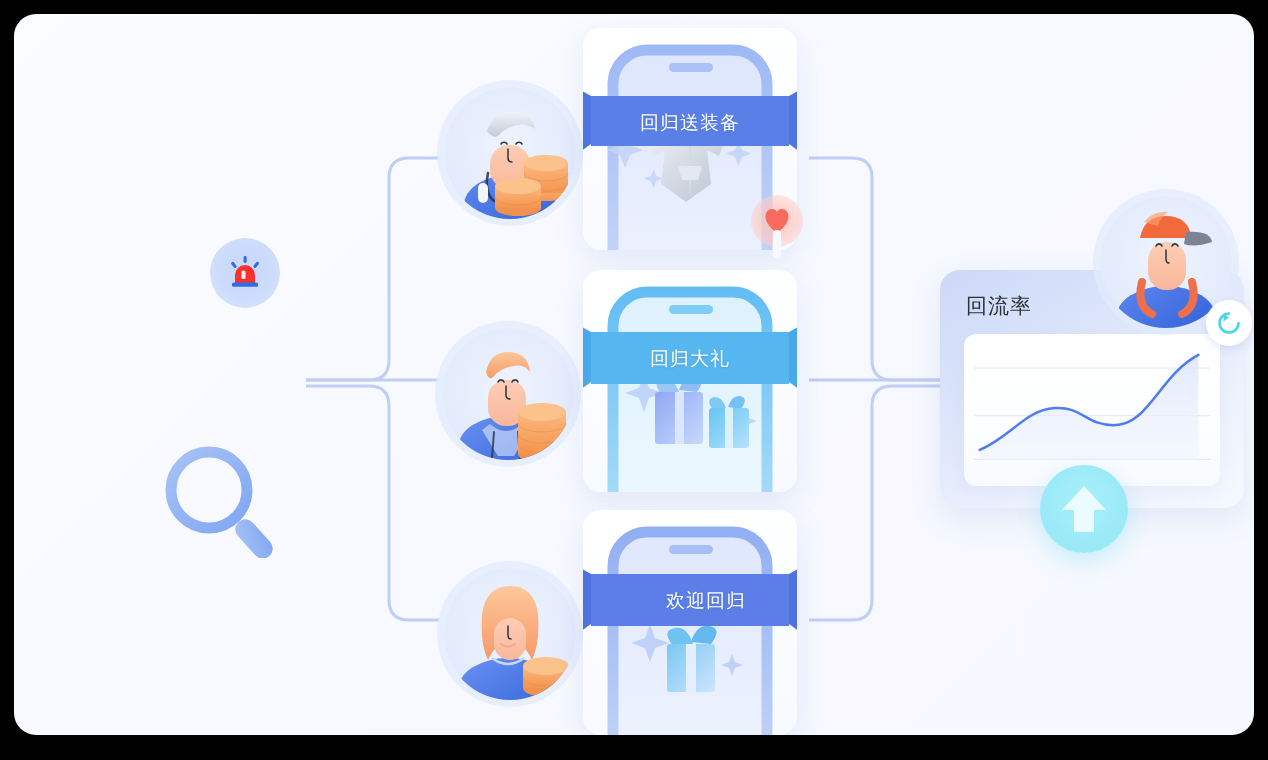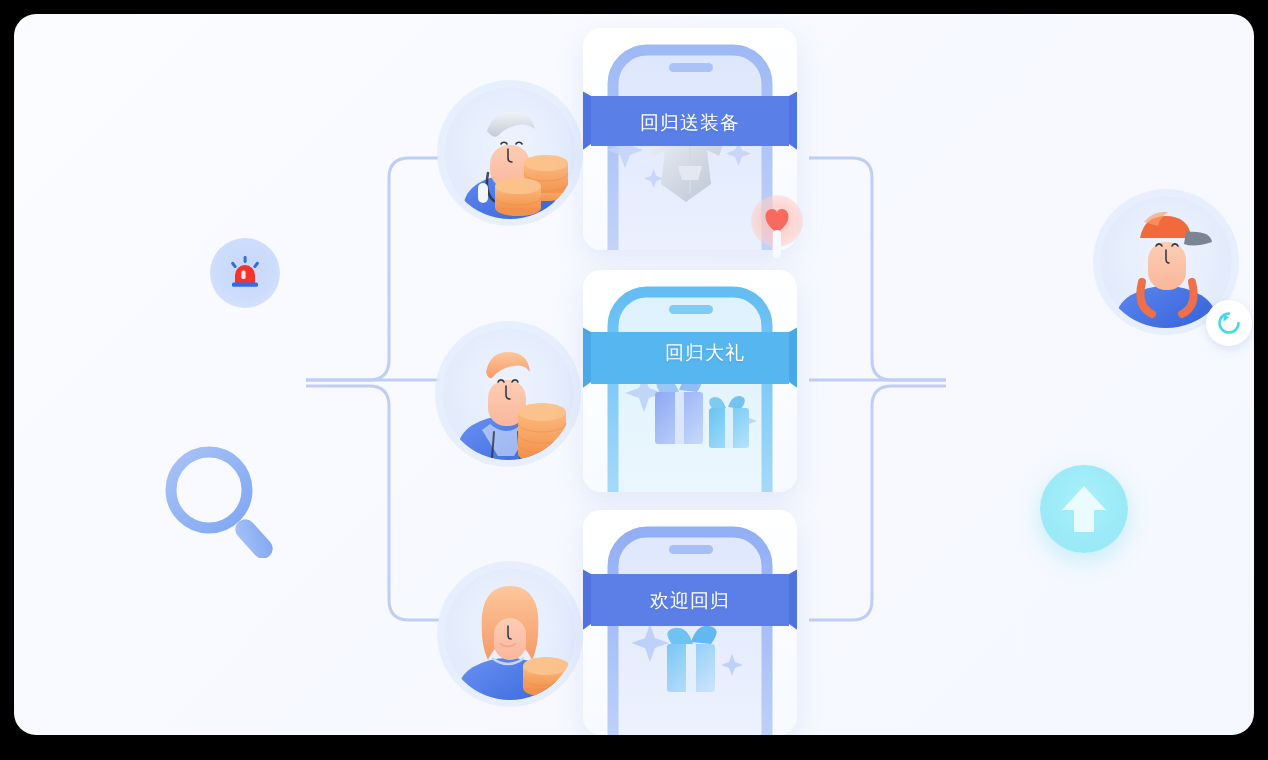--- a/index.html
+++ b/index.html
@@ -335,21 +335,21 @@
         <rect x="92" y="122" width="9" height="52" fill="#d9e6fc"></rect>
         <path d="M130 140 q-8 -11 1 -13 q8 -1 12 11z" fill="#7fcaf3"></path>
         <path d="M158 139 q8 -11 -1 -13 q-8 -1 -12 11z" fill="#73c2f1"></path>
         <rect x="126" y="138" width="40" height="40" rx="3" fill="url(#g2b)"></rect>
         <rect x="142" y="138" width="8" height="40" fill="#dcf0fd"></rect>
       </g>
       <path d="M8 62 h198 v52 h-198z" fill="#56b7f0"></path>
       <path d="M8 62 l-14 -8 v68 l14 -10z" fill="#49a9e8"></path>
       <path d="M206 62 l14 -8 v68 l-14 -10z" fill="#49a9e8"></path>
     </svg>
-    <div class="ribbon-text" style="top:70px;margin-left:15px;">回归大礼</div>
+    <div class="ribbon-text" style="top:76px;">回归大礼</div>
   </div>
 
   <div class="phone-card" style="left:569px;top:496px;height:225px;">
     <svg width="214" height="225" viewBox="0 0 214 225">
       <defs>
         <linearGradient id="pb3" x1="0" y1="0" x2="0" y2="1">
               <stop offset="0" stop-color="#dfe7fd"></stop>
               <stop offset="1" stop-color="#eff4fe"></stop>
             </linearGradient>
         <linearGradient id="po3" x1="0" y1="0" x2="0" y2="1">
@@ -371,23 +371,43 @@
       <g>
         <path d="M90 136 q-12 -16 2 -18 q12 -2 18 16z" fill="#6fc3f2"></path>
         <path d="M128 134 q12 -16 -2 -18 q-12 -2 -18 16z" fill="#62b8ef"></path>
         <rect x="84" y="134" width="48" height="48" rx="3" fill="url(#g3)"></rect>
         <rect x="103" y="134" width="10" height="48" fill="#e3effd"></rect>
       </g>
       <path d="M8 64 h198 v52 h-198z" fill="#5b7fe6"></path>
       <path d="M8 64 l-14 -8 v68 l14 -10z" fill="#4f72de"></path>
       <path d="M206 64 l14 -8 v68 l-14 -10z" fill="#4f72de"></path>
     </svg>
-    <div class="ribbon-text" style="top:78px;">欢迎回归</div>
-  </div>
-
+    <div class="ribbon-text" style="top:78px;padding-left:16px;">欢迎回归</div>
+  </div>
+
+  <div class="metric-card" style="left:926px;top:256px;width:304px;height:238px;">
+    <div class="metric-title">回流率</div>
+    <div class="metric-plot">
+      <svg viewBox="0 0 260 160" preserveAspectRatio="none">
+        <defs>
+          <linearGradient id="fillR" x1="0" y1="0" x2="0" y2="1">
+            <stop offset="0" stop-color="#dde6fb" stop-opacity=".9"></stop>
+            <stop offset="1" stop-color="#eef3fe" stop-opacity=".5"></stop>
+          </linearGradient>
+        </defs>
+        <g stroke="#e3ebfb" stroke-width="1.4">
+          <line x1="10" y1="36" x2="250" y2="36"></line>
+          <line x1="10" y1="86" x2="250" y2="86"></line>
+          <line x1="10" y1="132" x2="250" y2="132"></line>
+        </g>
+        <path d="M16 122 C48 108 62 80 92 78 C120 76 124 96 152 96 C188 96 198 44 238 22 L238 132 L16 132 Z" fill="url(#fillR)"></path>
+        <path d="M16 122 C48 108 62 80 92 78 C120 76 124 96 152 96 C188 96 198 44 238 22" fill="none" stroke="#4f7cf0" stroke-width="2.6" stroke-linecap="round"></path>
+      </svg>
+    </div>
+  </div>
 
   <div class="avatar" style="left:1086px;top:182px;">
     <svg width="132" height="132" viewBox="0 0 132 132">
       <defs>
         <linearGradient id="sk4" x1="0" y1="0" x2="0" y2="1">
               <stop offset="0" stop-color="#fdcdb4"></stop>
               <stop offset="1" stop-color="#f9b79c"></stop>
             </linearGradient>
         <linearGradient id="sh4" x1="0" y1="0" x2="1" y2="1">
               <stop offset="0" stop-color="#5d88ef"></stop>

